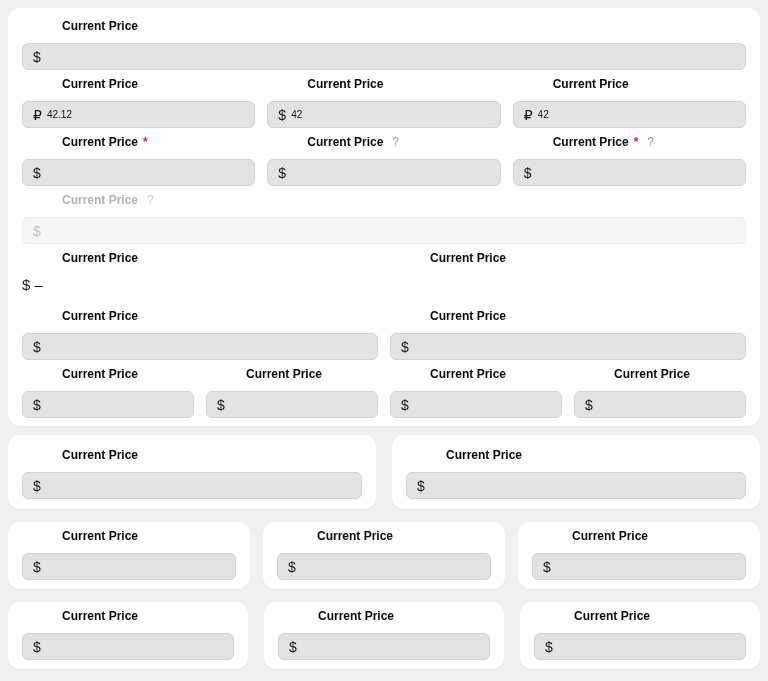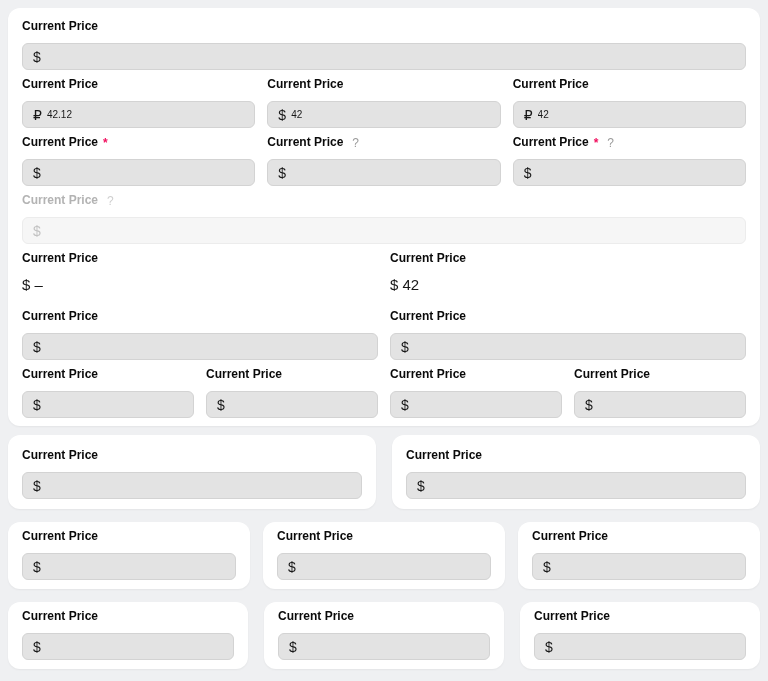--- a/index.html
+++ b/index.html
@@ -22,21 +22,21 @@
     box-shadow:0 1px 2px rgba(0,0,0,.05);
   }
   .main-card{padding:12px 14px 8px 14px;margin-bottom:9px;}
   .grid{display:grid;gap:8px 12px;}
   .grid + .grid{margin-top:8px;}
   .cols-1{grid-template-columns:1fr;}
   .cols-2{grid-template-columns:repeat(2,1fr);}
   .cols-3{grid-template-columns:repeat(3,1fr);}
   .cols-4{grid-template-columns:repeat(4,1fr);}
   .field{min-height:50px;}
-  .label-row{display:flex;align-items:flex-start;height:13px;margin-bottom:10px;}
+  .label-row{display:flex;align-items:flex-end;height:13px;margin-bottom:10px;margin-left:40px;}
   .label{font-size:12px;font-weight:700;line-height:13px;color:var(--label-color);}
   .req{font-size:12px;font-weight:700;color:var(--required-color);margin-left:5px;}
   .help{font-size:12px;font-weight:400;color:var(--help-color);margin-left:9px;cursor:default;}
   .inputbox{
     display:flex;align-items:center;
     height:27px;padding:0 10px;
     background:var(--input-bg);
     border:1px solid var(--input-border);
     border-radius:6px;
     font-size:14px;color:var(--input-text);
@@ -164,21 +164,20 @@
     <div class="field">
       <div class="label-row">
         <span class="label">Current Price</span>
       </div>
       <div class="readonly-value">$ –</div>
     </div>
     <div class="field">
       <div class="label-row">
         <span class="label">Current Price</span>
       </div>
-      <div class="readonly-value">$ 42</div>
     </div>
   </div>
 
   <div class="grid cols-2">
     <div class="field">
       <div class="label-row">
         <span class="label">Current Price</span>
       </div>
       <div class="inputbox">
         <span class="prefix">$</span>

